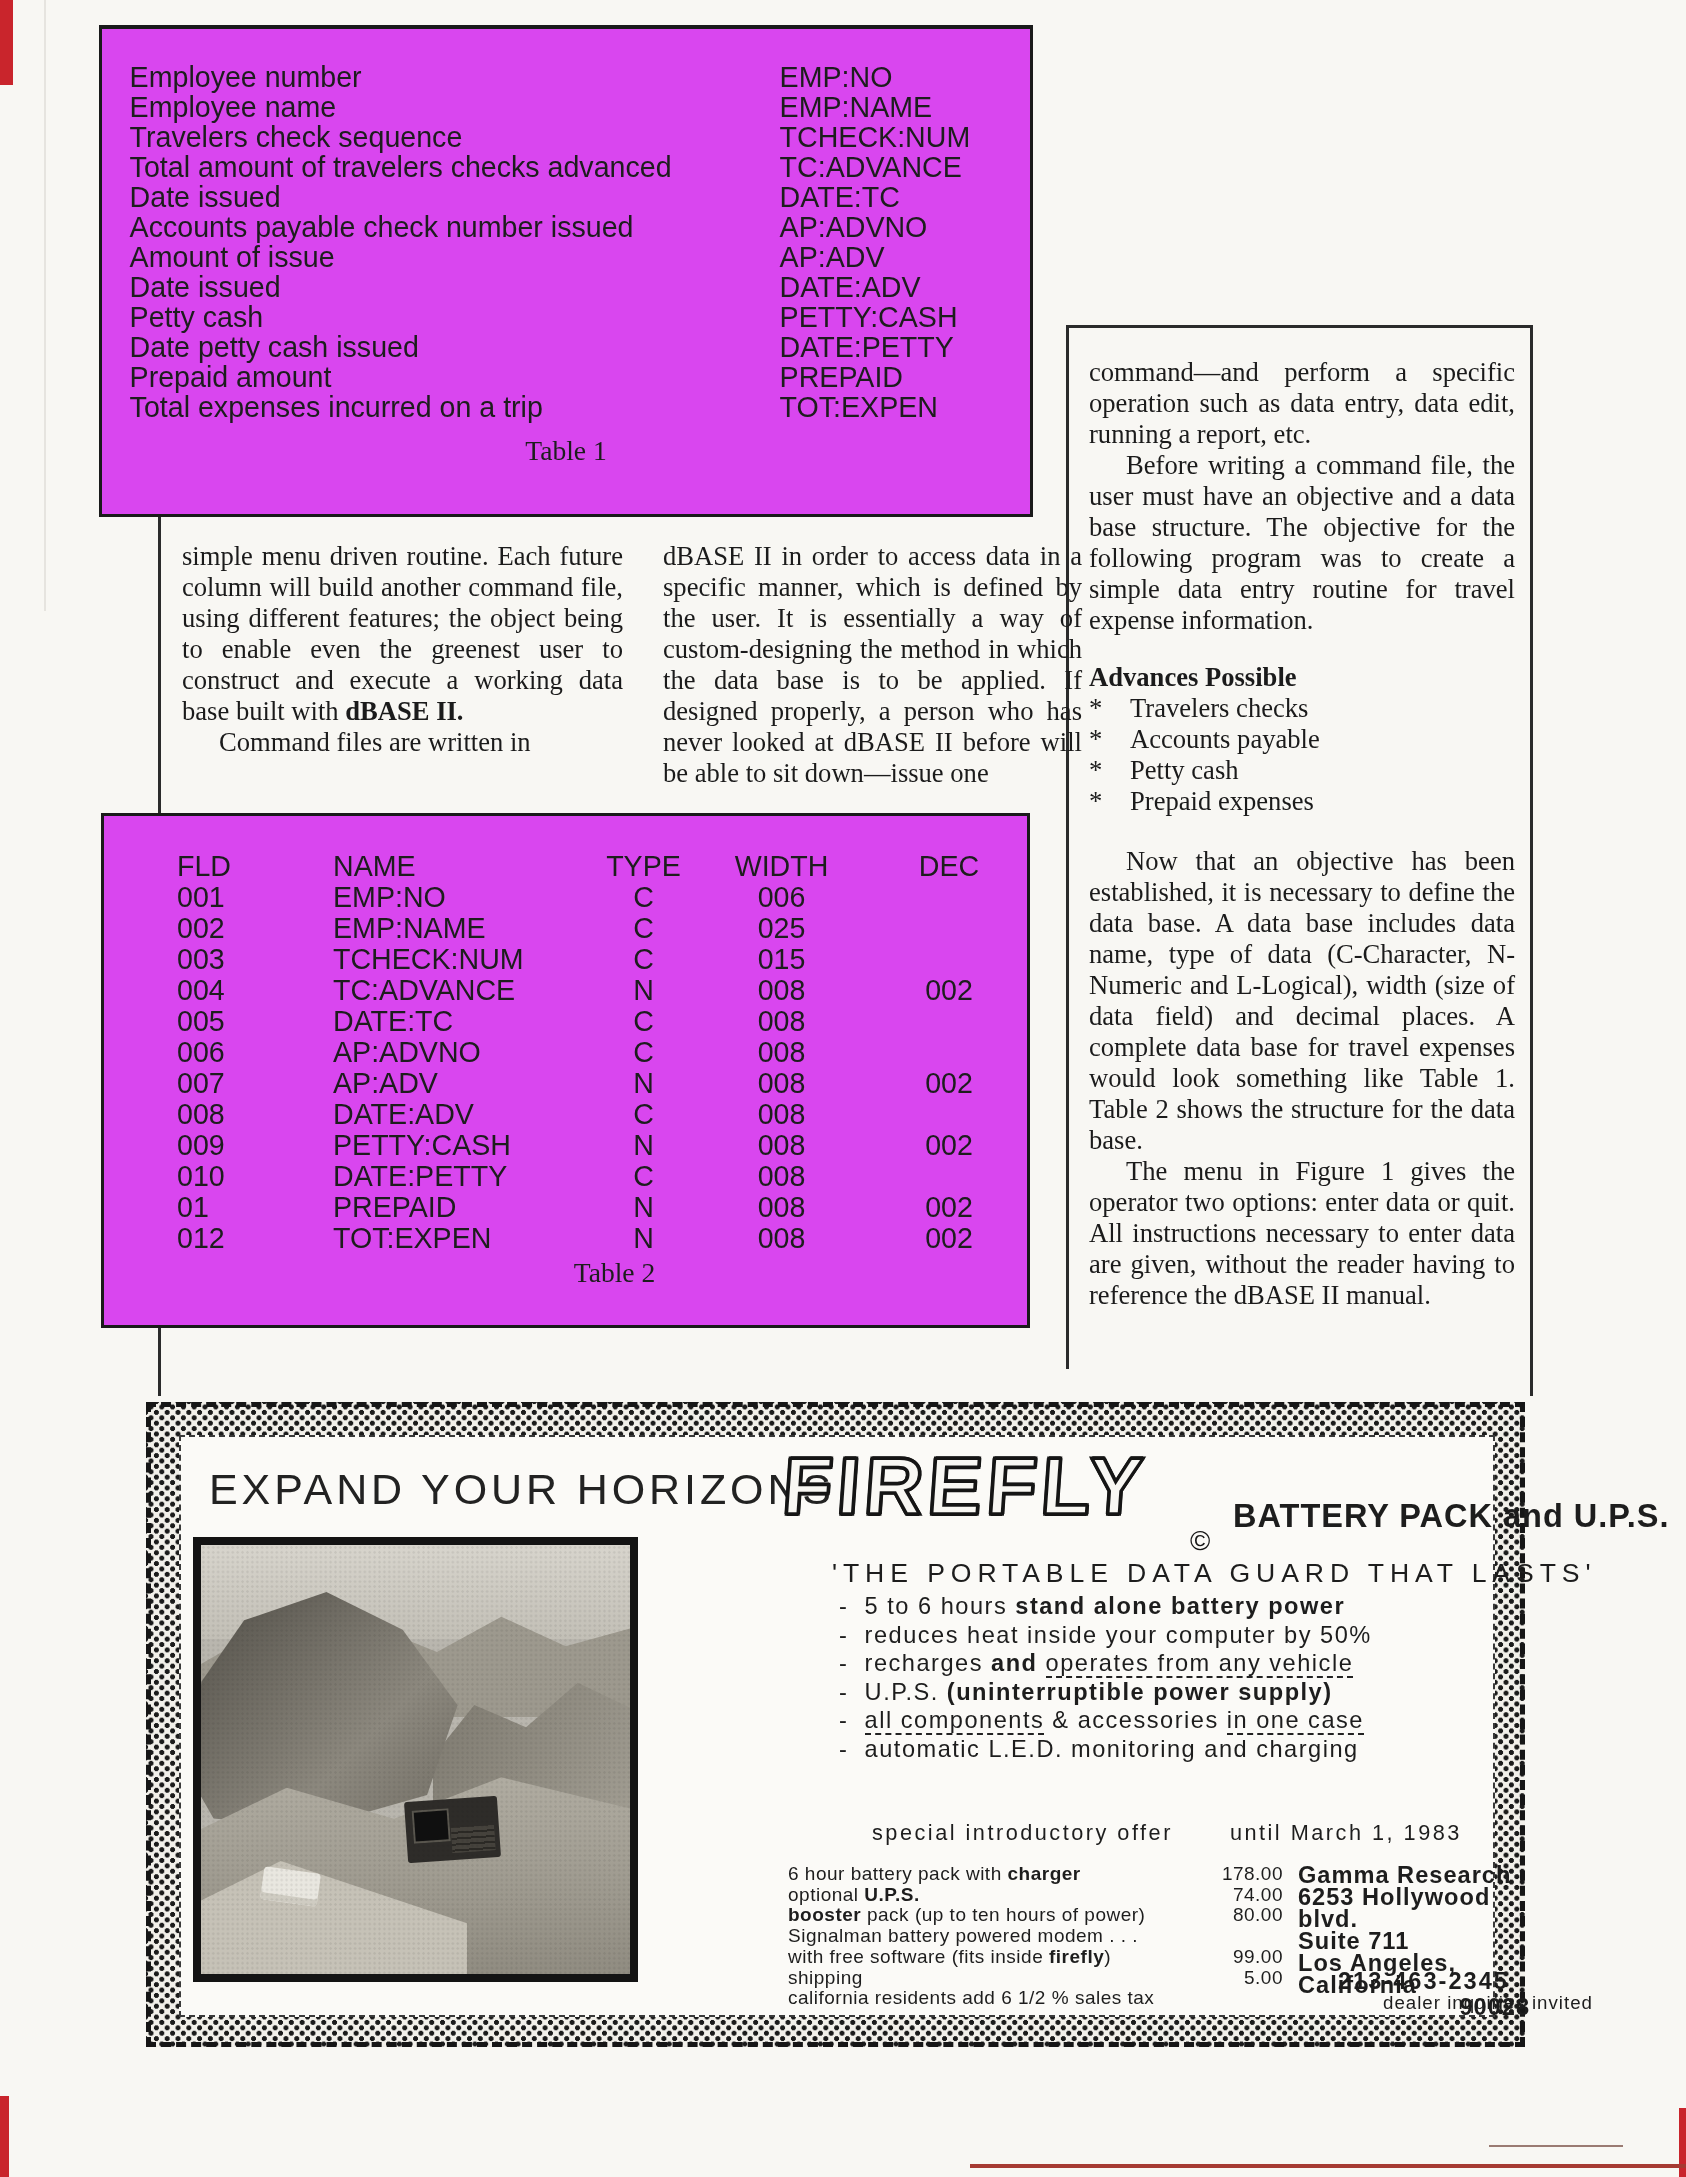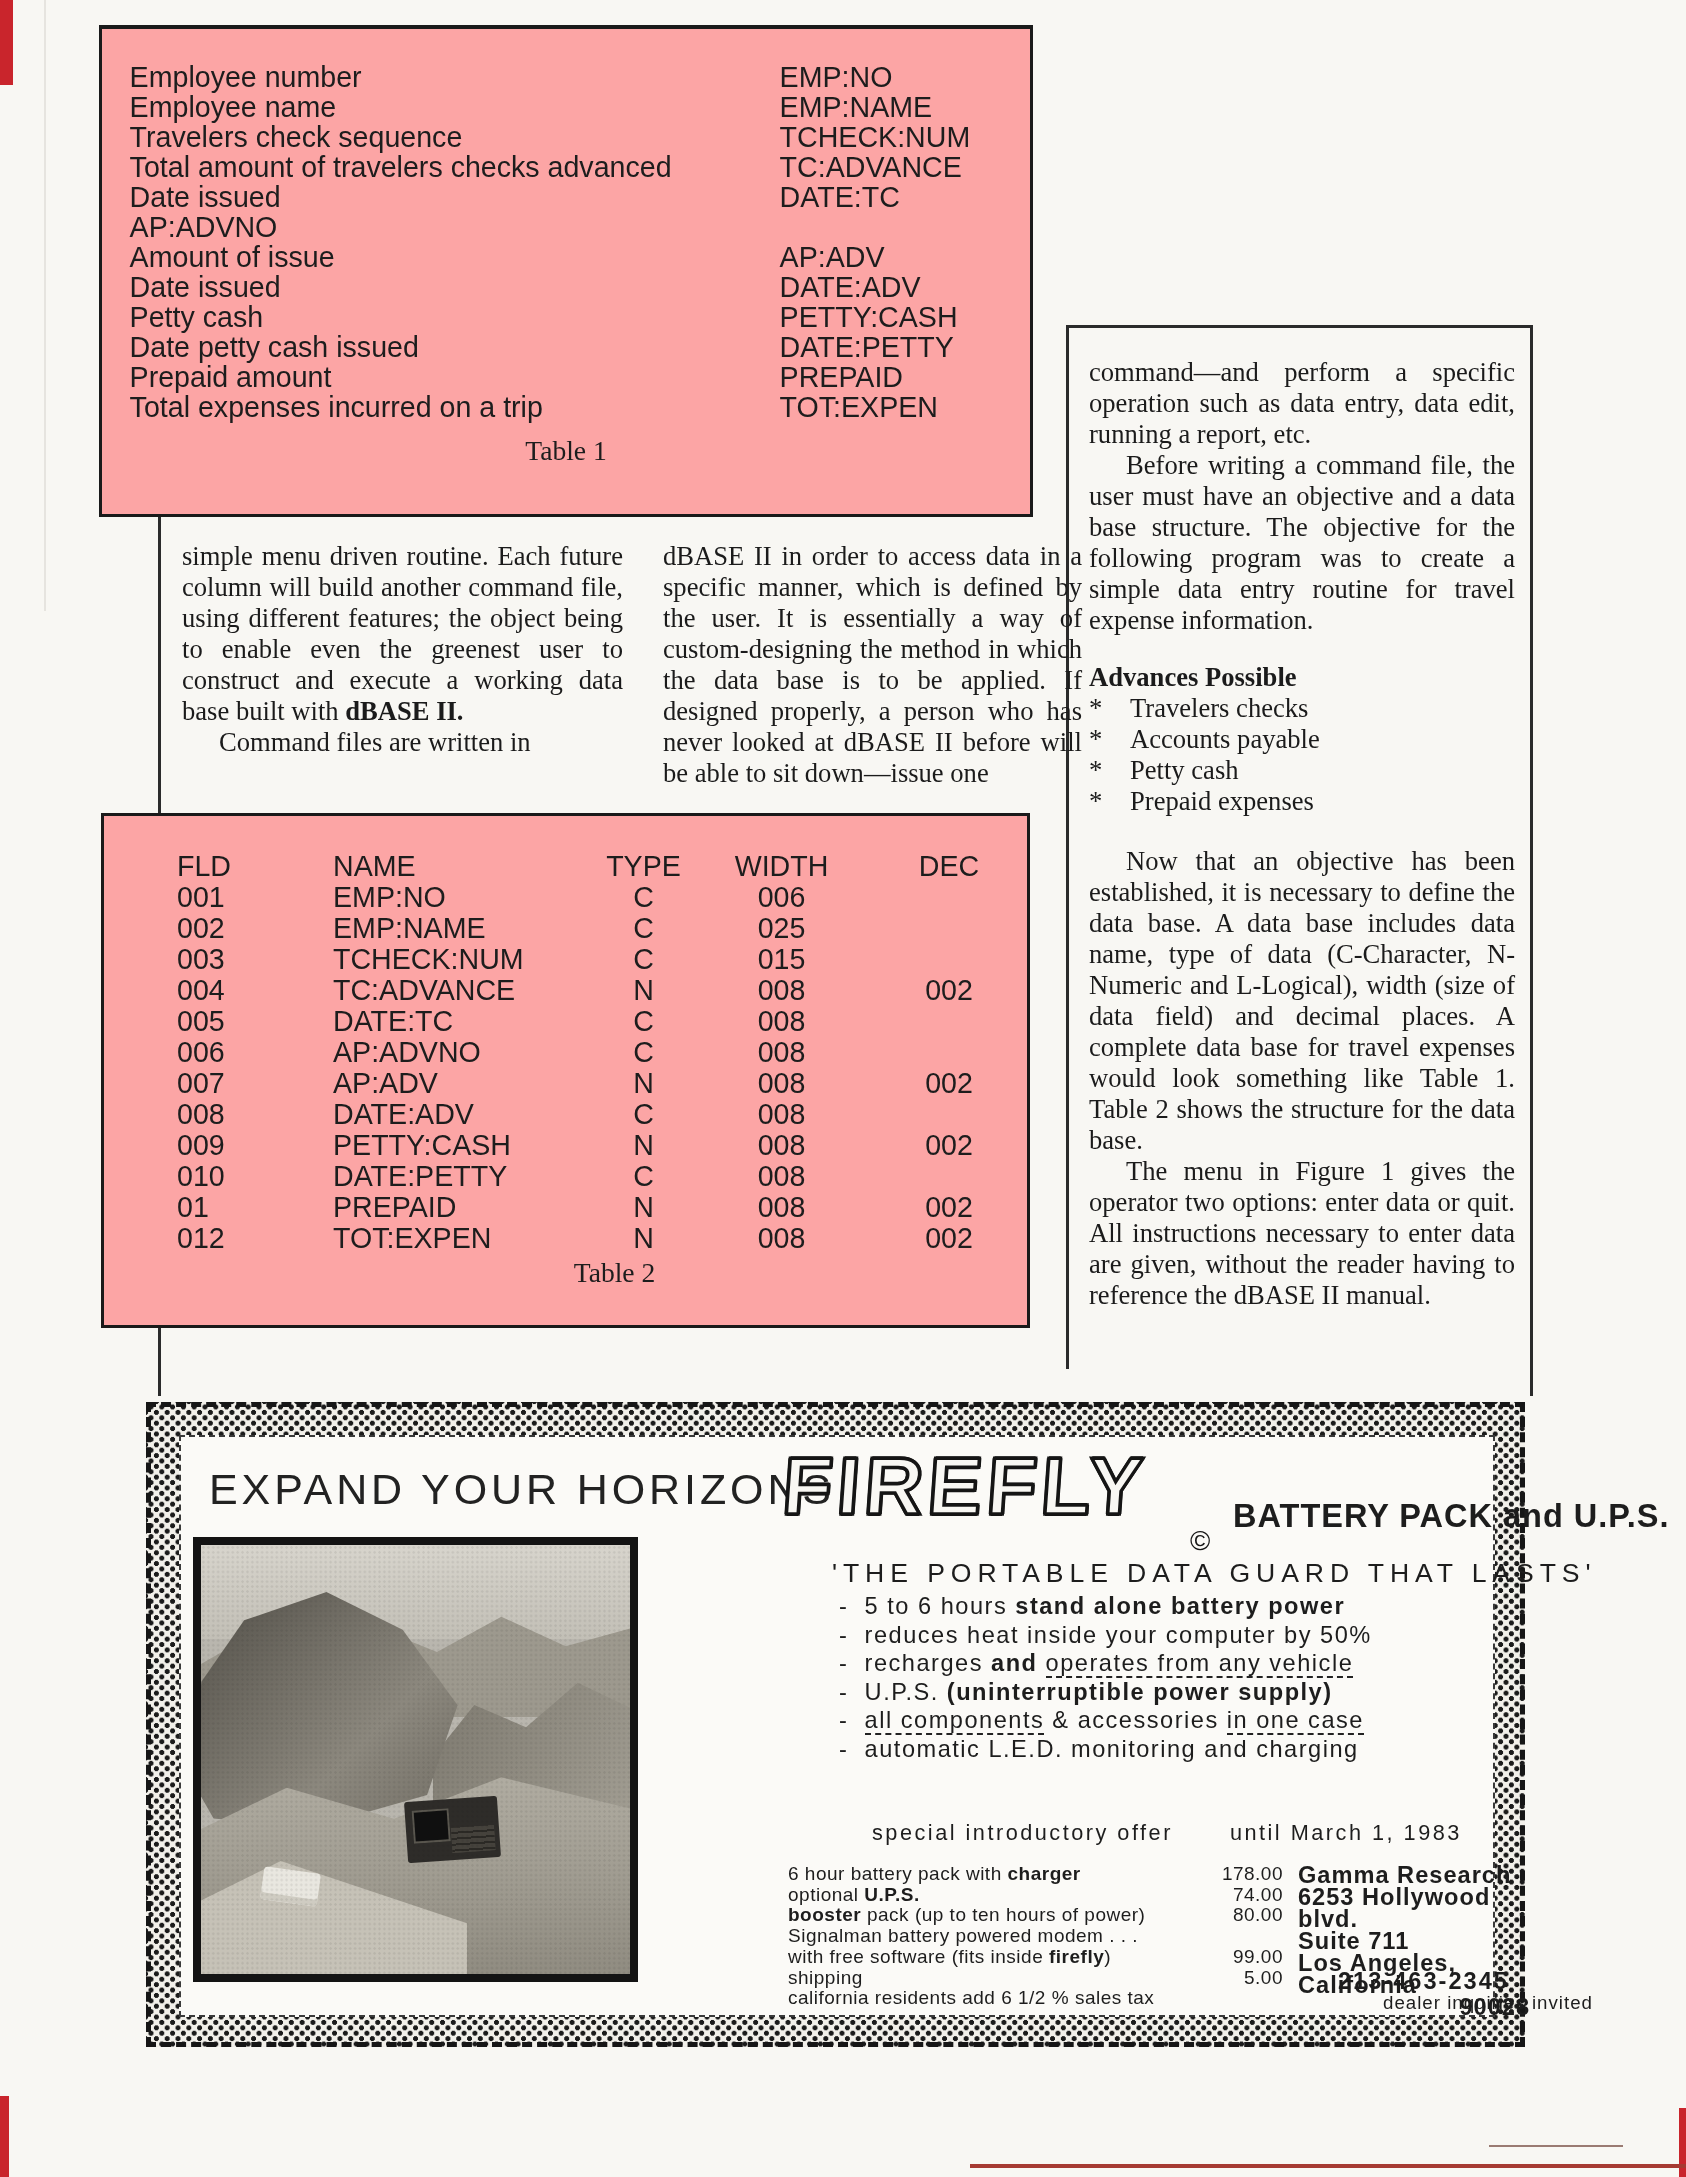--- a/index.html
+++ b/index.html
@@ -9,21 +9,21 @@
     font-family:"Liberation Sans",sans-serif;color:#1d1d1d;
   }
   .abs{position:absolute;}
   
   .red-mark{background:#c9252c;position:absolute;}
   .crease{position:absolute;left:44px;top:0;width:2px;height:611px;background:#e6e4df;}
   .thin-line{position:absolute;left:1489px;top:2145px;width:134px;height:2px;background:#9a7b72;}
   .red-bottom{position:absolute;left:970px;top:2164px;width:716px;height:3.9px;background:#a63a32;}
   
   .rule{position:absolute;background:#2b2b2b;z-index:1;}
-  .box{position:absolute;background:#fca5a5;border:3px solid #1a1a1a;z-index:2;}
+  .box{position:absolute;background:#d946ef;border:3px solid #1a1a1a;z-index:2;}
   #table1-box{left:99px;top:24.6px;width:928px;height:485px;border-top-width:4.9px;}
   #table2-box{left:101px;top:813px;width:923px;height:509px;}
   .t-caption{position:absolute;left:0;right:0;text-align:center;
     font-family:"Liberation Serif",serif;font-weight:normal;font-size:27.6px;}
   #table1-box .t-caption{top:406px;}
   #table2-box .t-caption{top:441px;transform:translateX(49px);}
   
   #t1-rows{position:absolute;left:27.6px;top:33px;right:9.9px;}
   .t1r{display:flex;font-size:28.6px;line-height:30px;}
   .t1l{width:650px;flex:none;}
@@ -147,20 +147,21 @@
       </div>
       <div class="t1r">
         <span class="t1l">Total amount of travelers checks advanced</span>
         <span class="t1c">TC:ADVANCE</span>
       </div>
       <div class="t1r">
         <span class="t1l">Date issued</span>
         <span class="t1c">DATE:TC</span>
       </div>
       <div class="t1r">
+        <span class="t1l">Accounts payable check number issued</span>
         <span class="t1c">AP:ADVNO</span>
       </div>
       <div class="t1r">
         <span class="t1l">Amount of issue</span>
         <span class="t1c">AP:ADV</span>
       </div>
       <div class="t1r">
         <span class="t1l">Date issued</span>
         <span class="t1c">DATE:ADV</span>
       </div>

